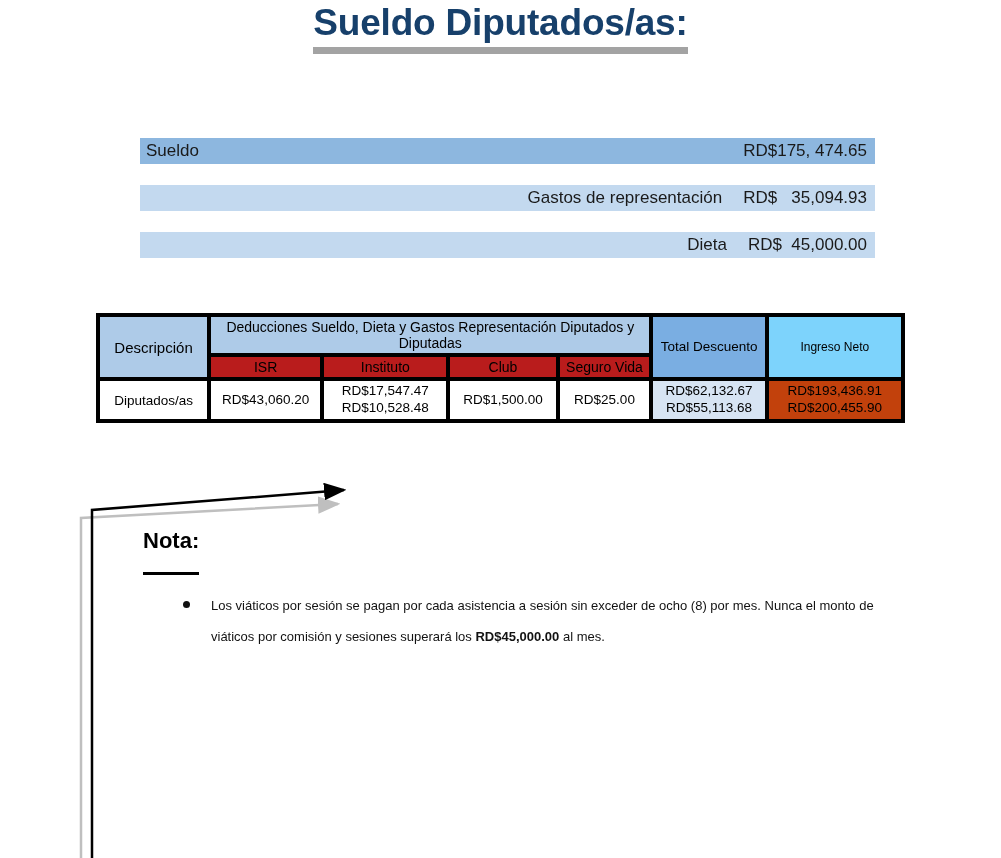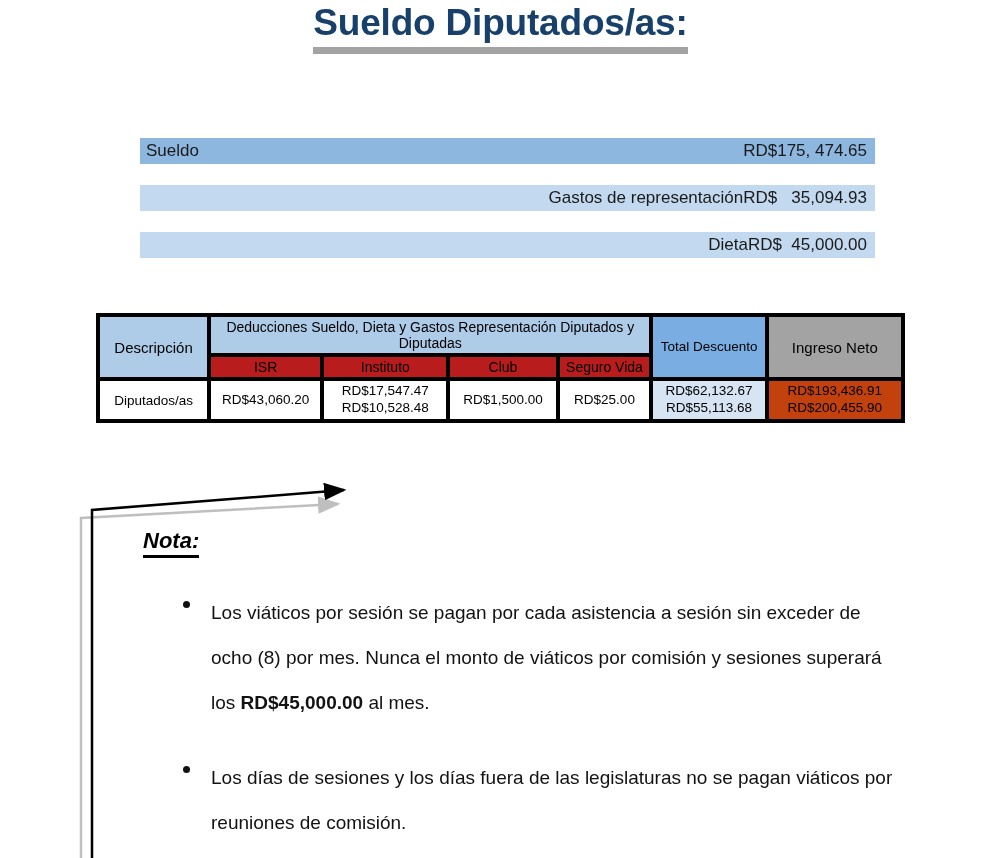--- a/index.html
+++ b/index.html
@@ -48,20 +48,21 @@
     position: relative;
     height: 26px;
     margin-bottom: 21px;
     display: flex;
     align-items: center;
     justify-content: space-between;
     padding: 0 8px 0 6px;
     box-sizing: border-box;
     font-size: 17px;
     color: #1a1a1a;
+    gap: 21px;
   }
   .bar-row.primary   { background: #8DB7DF; }
   .bar-row.secondary { background: #C3D9EF; justify-content: flex-end; }
   .bar-label  { white-space: pre; }
   .bar-amount { white-space: pre; }
 
   
   .ded-table {
     position: absolute;
     left: 96px;
@@ -75,21 +76,21 @@
     border: 4px solid #000000;
     text-align: center;
     vertical-align: middle;
     padding: 2px 3px;
     font-weight: normal;
   }
   .hd { background: #AECBE8; font-weight: bold; font-size: 15px; }
   .hd-group { font-size: 14px; line-height: 1.15; }
   .hd-sub { background: #b91c1c; font-weight: bold; font-size: 14px; line-height: 1.15; }
   .hd-total { background: #7AAEE2; font-weight: bold; line-height: 1.2; font-size: 13.5px; margin-top: 40px; }
-  .hd-neto  { background: #a3a3a3; font-weight: bold; font-size: 15px; }
+  .hd-neto  { background: #7dd3fc; font-weight: bold; font-size: 12px; }
   .cell-desc  { font-size: 13.5px; }
   .cell-val   { font-size: 13.5px; line-height: 1.25; white-space: pre-line; }
   .cell-total { background: #D7E4F3; font-weight: bold; font-size: 13.5px; line-height: 1.25; white-space: pre-line; }
   .cell-neto  { background: #c2410c; font-weight: bold; font-size: 13.5px; line-height: 1.25; white-space: pre-line; }
 
   
   .connectors {
     position: absolute;
     left: 0;
     top: 0;
@@ -102,39 +103,38 @@
   .nota-title {
     position: absolute;
     left: 143px;
     top: 528px;
     font-size: 22px;
     font-weight: bold;
     color: #000000;
   }
   .nota-title span {
     border-bottom: 3px solid #000;
-    padding-bottom: 1px;
+    padding-bottom: 18px;
     display: inline-block;
-    font-style: italic;
   }
   .notes {
     position: absolute;
     left: 175px;
     top: 590px;
     width: 720px;
     margin: 0;
     padding: 0;
     list-style: none;
   }
   .note-item {
     position: relative;
     padding-left: 36px;
     margin-bottom: 30px;
-    font-size: 19px;
-    line-height: 45px;
+    font-size: 13px;
+    line-height: 31px;
     color: #121212;
   }
   .note-bullet {
     position: absolute;
     left: 8px;
     top: 11px;
     width: 7px;
     height: 7px;
     background: #111;
     border-radius: 50%;
@@ -222,17 +222,13 @@
 
 <div class="nota-title">
   <span>Nota:</span>
 </div>
 
 <ul class="notes">
   <li class="note-item">
     <span class="note-bullet"></span>
     <span>Los viáticos por sesión se pagan por cada asistencia a sesión sin exceder de ocho (8) por mes. Nunca el monto de viáticos por comisión y sesiones superará los </span><b>RD$45,000.00</b><span> al mes.</span>
   </li>
-  <li class="note-item">
-    <span class="note-bullet"></span>
-    <span>Los días de sesiones y los días fuera de las legislaturas no se pagan viáticos por reuniones de comisión.</span><b></b><span></span>
-  </li>
 </ul>
 
 </body></html>

